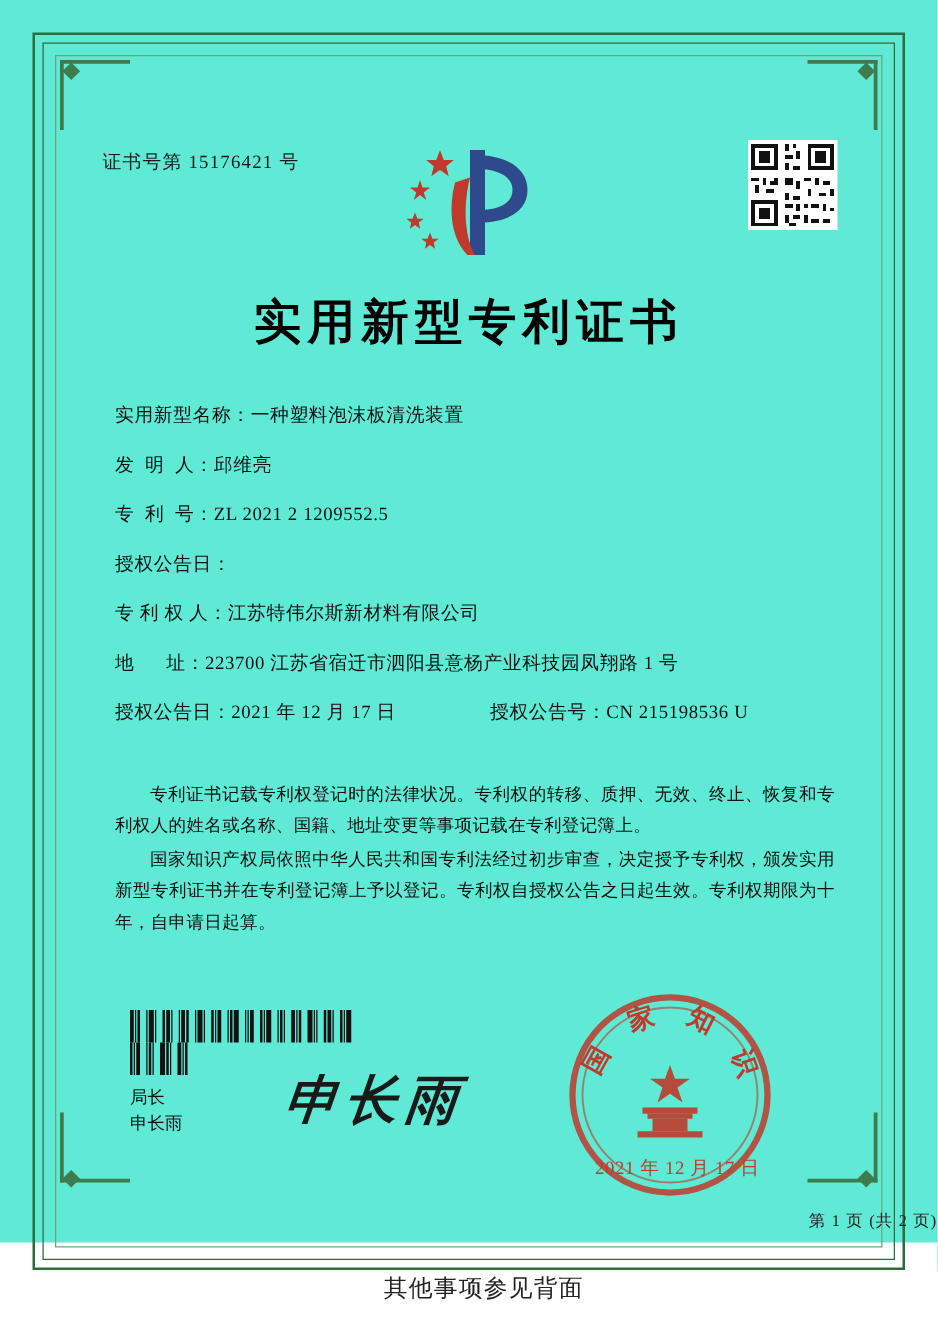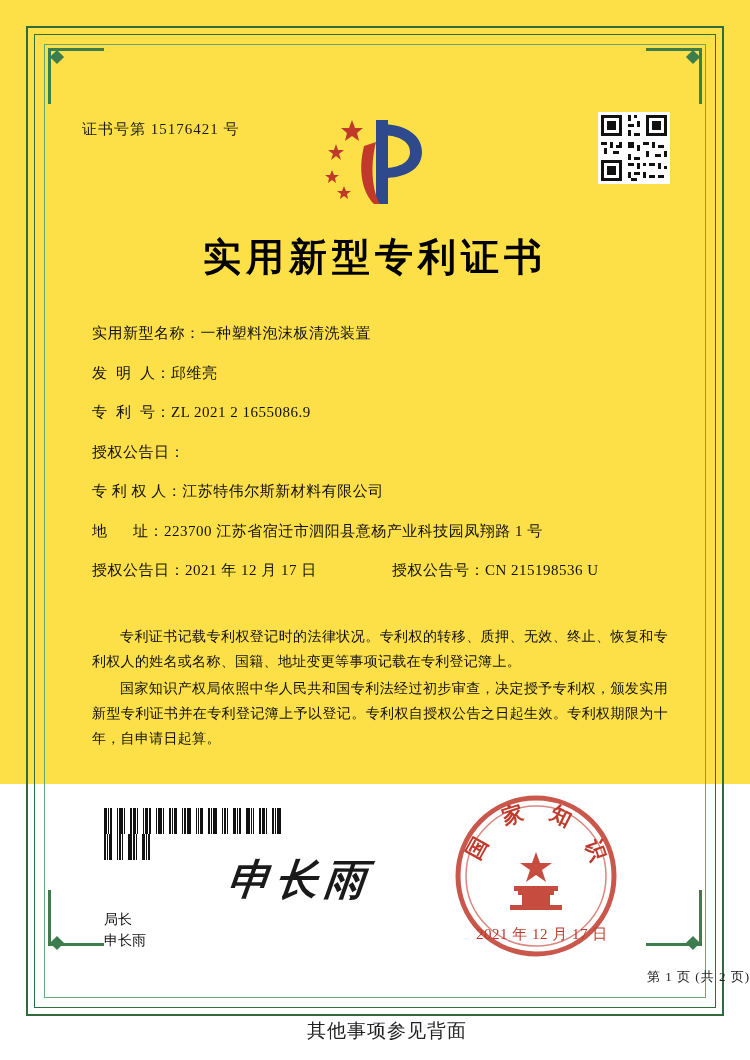--- a/index.html
+++ b/index.html
@@ -11,22 +11,22 @@
     height: 1060px;
     background: #ffffff;
     font-family: "Liberation Serif", "DejaVu Serif", serif;
     color: #111;
     overflow: hidden;
   }
 
   .page {
     position: relative;
     width: 750px;
-    height: 784px;
-    background: #fde047;
+    height: 994px;
+    background: #5eead4;
   }
 
   
   .frame-outer {
     position: absolute;
     left: 26px;
     top: 26px;
     width: 698px;
     height: 990px;
     border: 2px solid #2f6b3d;
@@ -185,21 +185,20 @@
   }
 
   
   .sig-label {
     position: absolute;
     left: 104px;
     top: 868px;
     font-size: 14px;
     line-height: 21px;
     color: #111;
-    margin-top: 41px;
   }
   .sig-hand {
     position: absolute;
     left: 228px;
     top: 852px;
     font-size: 42px;
     font-family: "DejaVu Serif", serif;
     font-style: italic;
     font-weight: bold;
     color: #1a1a1a;
@@ -344,21 +343,21 @@
       <span class="field-value">一种塑料泡沫板清洗装置</span>
     </div>
 
     <div class="field-row">
       <span class="field-label">发  明  人：</span>
       <span class="field-value">邱维亮</span>
     </div>
 
     <div class="field-row">
       <span class="field-label">专  利  号：</span>
-      <span class="field-value">ZL 2021 2 1655086.9</span>
+      <span class="field-value">ZL 2021 2 1209552.5</span>
     </div>
 
     <div class="field-row">
       <span class="field-label">授权公告日：</span>
     </div>
 
     <div class="field-row">
       <span class="field-label">专 利 权 人：</span>
       <span class="field-value">江苏特伟尔斯新材料有限公司</span>
     </div>

